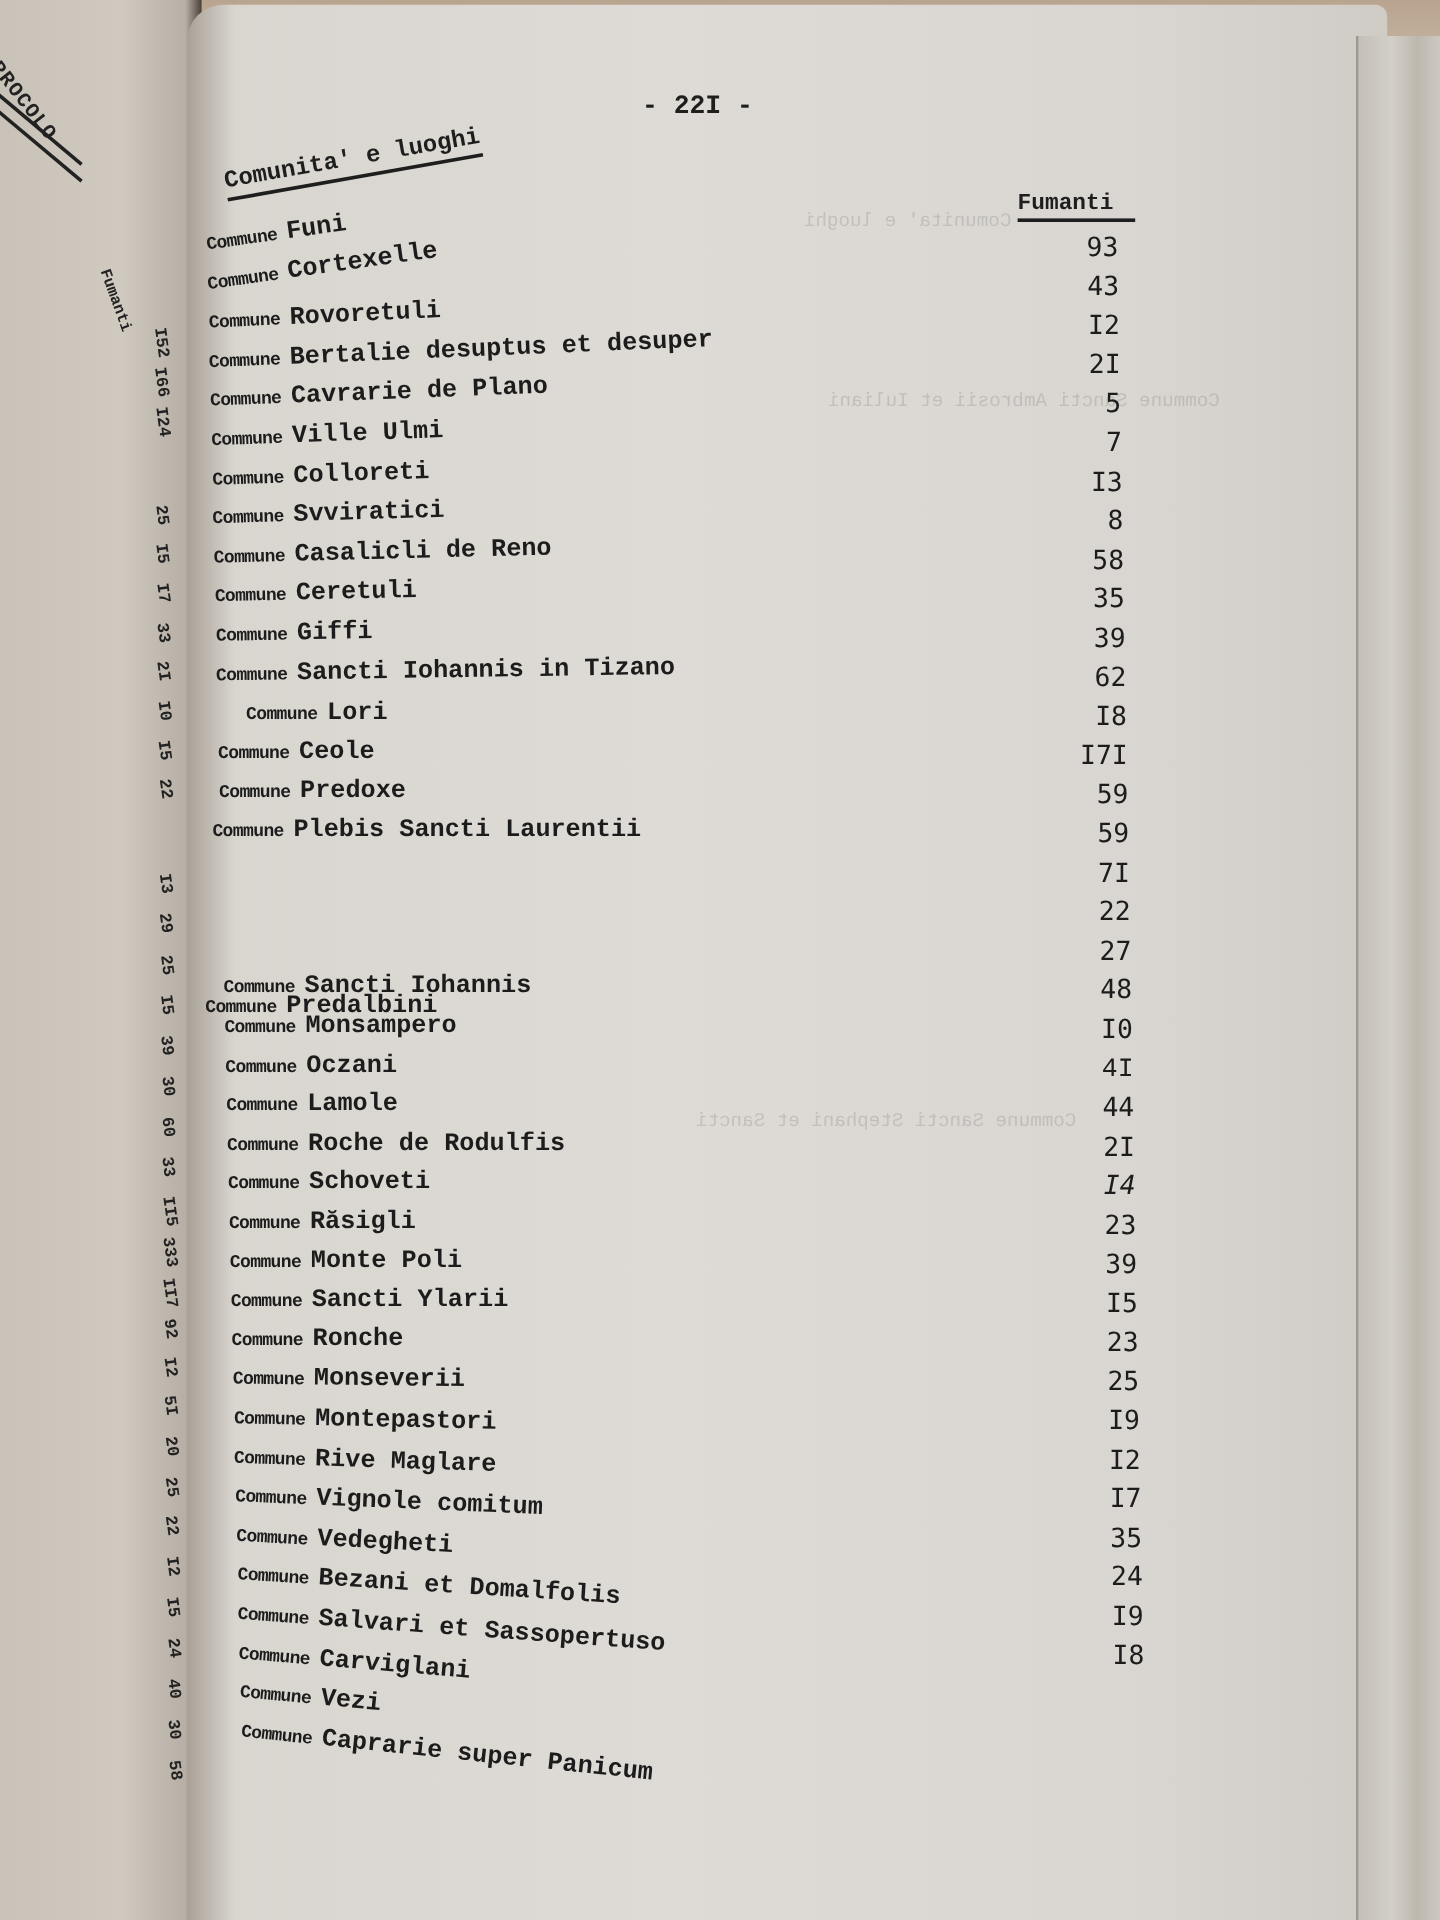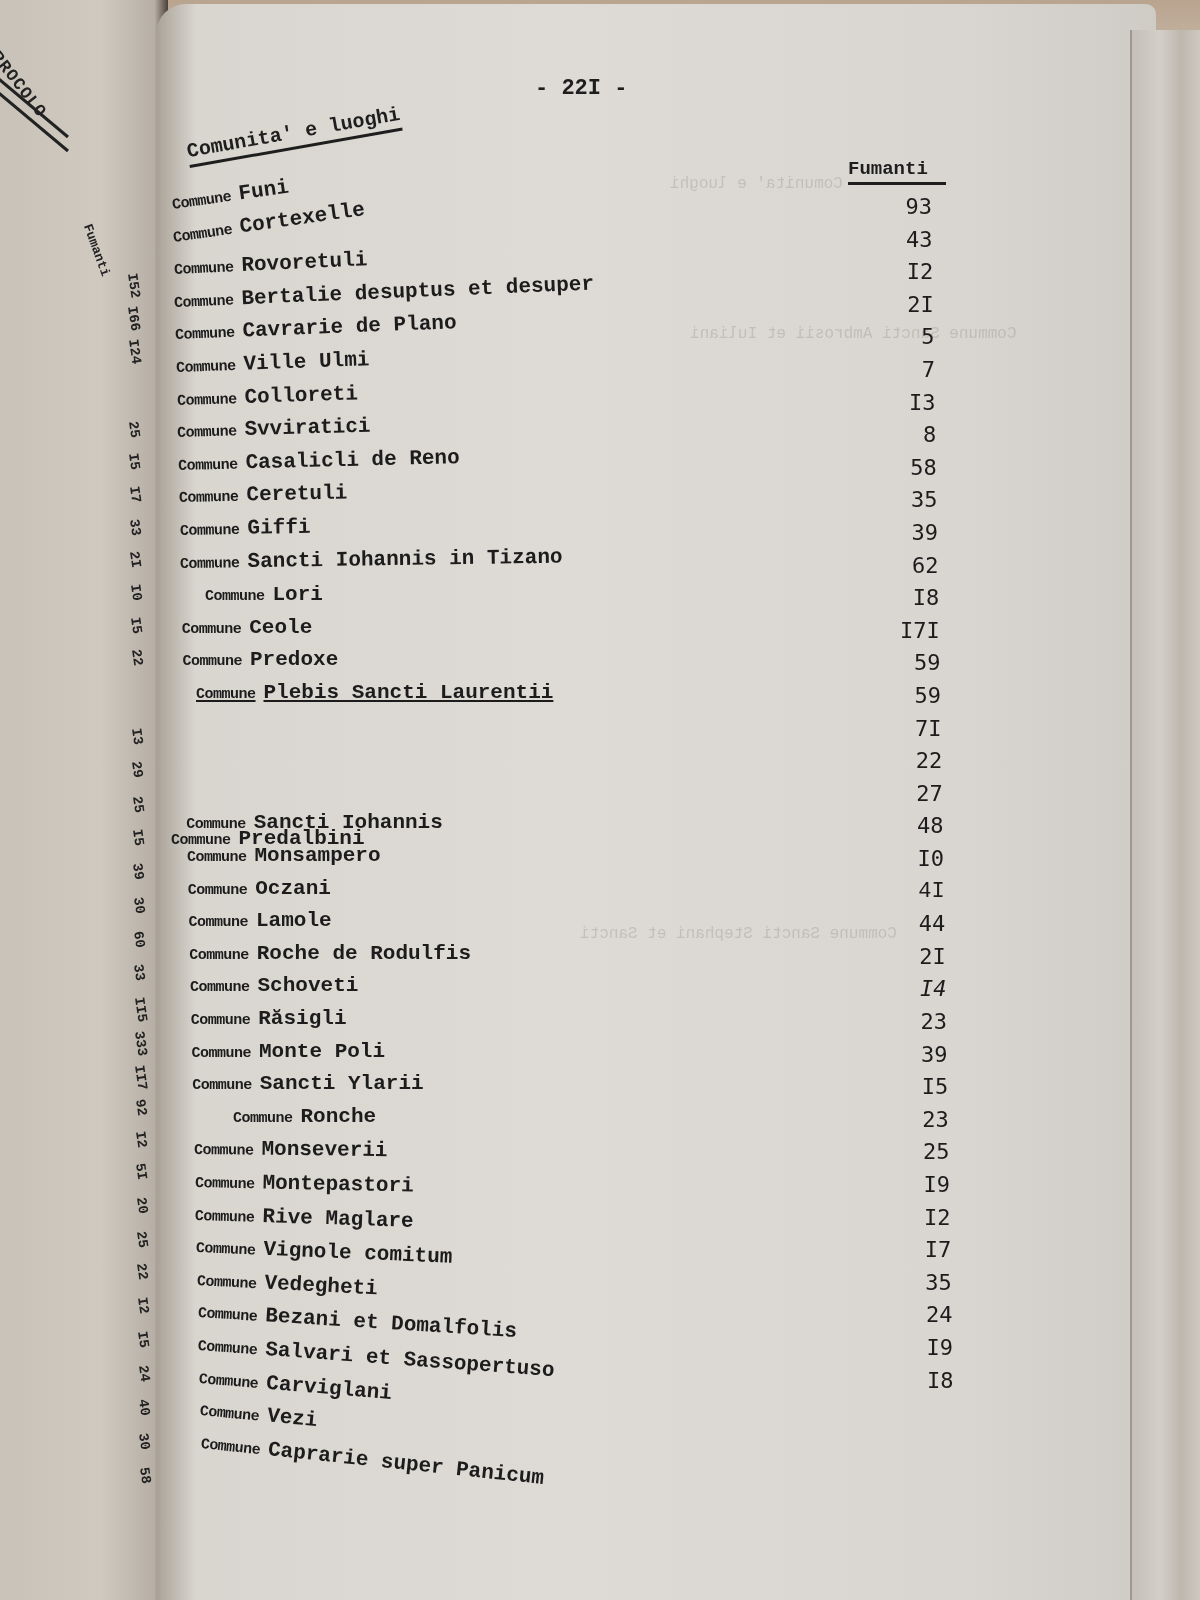--- a/index.html
+++ b/index.html
@@ -182,21 +182,21 @@
     </div>
     <div class="row" style="top: 615.8px;">
       <div class="row-name" style="left: 181.75px; top: 0px; transform: rotate(0deg);"><span class="row-prefix">Commune</span><span>Ceole</span></div>
       <div class="row-value" style="left: 879.8px; top: 2px;">I7I</div>
     </div>
     <div class="row" style="top: 648.4px;">
       <div class="row-name" style="left: 182.5px; top: 0px; transform: rotate(0deg);"><span class="row-prefix">Commune</span><span>Predoxe</span></div>
       <div class="row-value" style="left: 880.4px; top: 2px;">59</div>
     </div>
     <div class="row" style="top: 681px;">
-      <div class="row-name" style="left: 196px; top: 0px; transform: rotate(0deg); text-decoration: underline;"><span class="row-prefix">Commune</span><span>Plebis Sancti Laurentii</span></div>
+      <div class="row-name" style="left: 177px; top: 0px; transform: rotate(0deg);"><span class="row-prefix">Commune</span><span>Plebis Sancti Laurentii</span></div>
       <div class="row-value" style="left: 881px; top: 2px;">59</div>
     </div>
     <div class="row" style="top: 713.6px;">
       <div class="row-value" style="left: 881.6px; top: 2px;">7I</div>
     </div>
     <div class="row" style="top: 746.2px;">
       <div class="row-value" style="left: 882.2px; top: 2px;">22</div>
     </div>
     <div class="row" style="top: 778.8px;">
       <div class="row-name" style="left: 171px; top: 0px; transform: rotate(0deg); margin-top: 48px;"><span class="row-prefix">Commune</span><span>Predalbini</span></div>
@@ -232,21 +232,21 @@
     </div>
     <div class="row" style="top: 1039.6px;">
       <div class="row-name" style="left: 191.5px; top: 0px; transform: rotate(0deg);"><span class="row-prefix">Commune</span><span>Monte Poli</span></div>
       <div class="row-value" style="left: 887.6px; top: 2px;">39</div>
     </div>
     <div class="row" style="top: 1072.2px;">
       <div class="row-name" style="left: 192.25px; top: 0px; transform: rotate(0deg);"><span class="row-prefix">Commune</span><span>Sancti Ylarii</span></div>
       <div class="row-value" style="left: 888.2px; top: 2px;">I5</div>
     </div>
     <div class="row" style="top: 1104.8px;">
-      <div class="row-name" style="left: 193px; top: 0px; transform: rotate(0deg); margin-left: 40px;"><span class="row-prefix">Commune</span><span>Ronche</span></div>
+      <div class="row-name" style="left: 193px; top: 0px; transform: rotate(0deg);"><span class="row-prefix">Commune</span><span>Ronche</span></div>
       <div class="row-value" style="left: 888.8px; top: 2px;">23</div>
     </div>
     <div class="row" style="top: 1137.4px;">
       <div class="row-name" style="left: 193.75px; top: 0px; transform: rotate(0.6deg);"><span class="row-prefix">Commune</span><span>Monseverii</span></div>
       <div class="row-value" style="left: 889.4px; top: 2px;">25</div>
     </div>
     <div class="row" style="top: 1170px;">
       <div class="row-name" style="left: 194.5px; top: 0px; transform: rotate(1.2deg);"><span class="row-prefix">Commune</span><span>Montepastori</span></div>
       <div class="row-value" style="left: 890px; top: 2px;">I9</div>
     </div>

